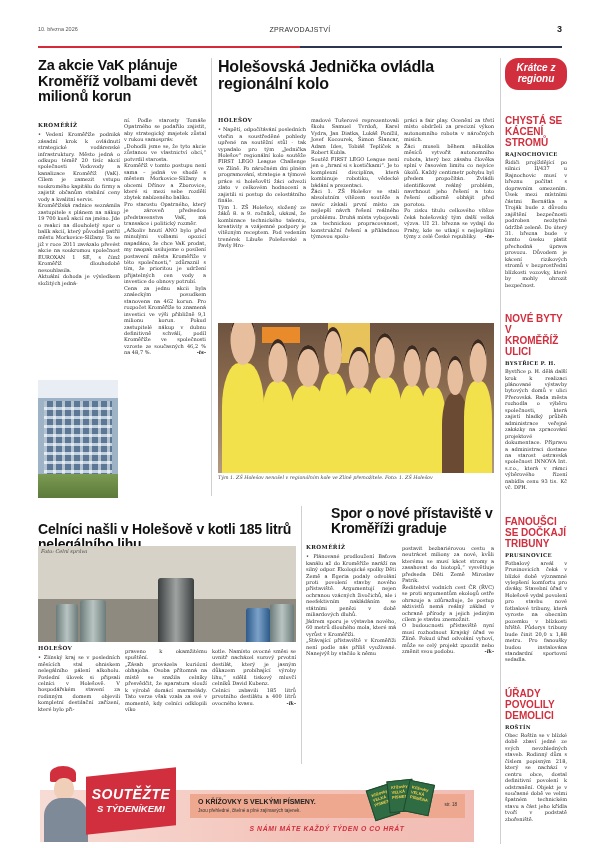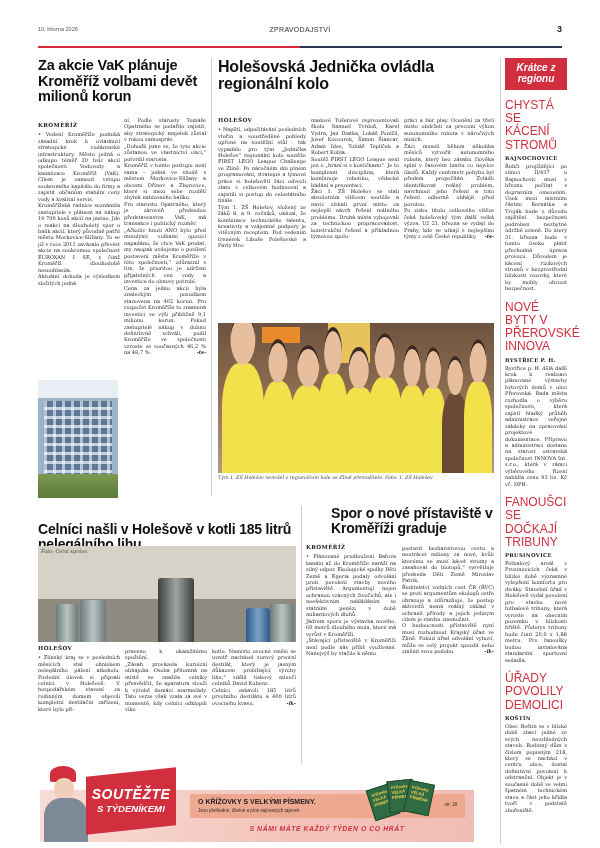--- a/index.html
+++ b/index.html
@@ -33,22 +33,22 @@
   
   #a2-title { position: absolute; left: 218px; top: 58px; width: 290px; font-size: 16px; }
   .team { background: linear-gradient(180deg,#6d5340 0%, #8a6a4e 40%, #b49a7f 100%); }
   .team .banner { position: absolute; background: #e98a2b; }
   .kid { position: absolute; bottom: 0; background: #f2e14a; border-radius: 40% 40% 0 0; }
   .kid::before { content: ""; position: absolute; left: 50%; transform: translateX(-50%); top: -46%; width: 60%; height: 48%; border-radius: 50%; background: #e7bf9f; box-shadow: inset 0 4px 0 #3b2a20; }
   .cap { position: absolute; font-style: italic; font-size: 4.8px; color: #444; line-height: 1.3; }
 
   
   .sidebar { position: absolute; left: 505px; top: 58px; width: 62px; }
-  .sb-head { background: #d12f3e; color: #fff; font-family: "Liberation Sans", sans-serif; font-style: italic; font-weight: bold; font-size: 10px; line-height: 1.05; text-align: center; padding: 5px 2px 6px; }
-  .sb-title { font-family: "Liberation Sans", sans-serif; font-weight: normal; color: #d12f3e; font-size: 12px; line-height: 1.1; margin-top: 9px; margin-bottom: 3px; }
+  .sb-head { background: #d12f3e; color: #fff; font-family: "Liberation Sans", sans-serif; font-style: italic; font-weight: bold; font-size: 10px; line-height: 1.05; text-align: center; padding: 5px 2px 6px; border-radius: 13px; }
+  .sb-title { font-family: "Liberation Sans", sans-serif; font-weight: bold; color: #d12f3e; font-size: 10px; line-height: 1.1; margin-top: 25px; margin-bottom: 3px; }
   .sb-place { font-weight: bold; font-size: 5.3px; letter-spacing: .3px; margin-bottom: 2px; }
 
   
   .vdiv { position: absolute; width: 1px; background: #cfcfcf; }
   #a3-title { position: absolute; left: 38px; top: 522px; width: 260px; font-size: 14px; }
   .still { background: linear-gradient(180deg,#d7d2c7 0 55%, #8e8a80 55% 100%); }
   .barrel { position: absolute; bottom: 0; border-radius: 3px 3px 0 0; background: linear-gradient(90deg,#6c7c7a,#b8c4c2,#6c7c7a); }
   .photo-credit { position: absolute; left: 3px; top: 2px; font-style: italic; font-size: 5px; color: #444; }
   #a4-title { position: absolute; left: 306px; top: 506px; width: 200px; font-size: 14px; margin-left: 25px; }
 
@@ -136,21 +136,21 @@
 <div class="cap" style="left:218px; top:475px; width:276px;">Tým 1. ZŠ Holešov nenašel v regionálním kole ve Zlíně přemožitele. Foto: 1. ZŠ Holešov</div>
 
 <div class="vdiv" style="left:500px; top:58px; height:786px;"></div>
 <div class="sidebar">
   <div class="sb-head">Krátce z regionu</div>
 
   <div class="sb-title">CHYSTÁ SE KÁCENÍ STROMŮ</div>
   <div class="sb-place">RAJNOCHOVICE</div>
   <div class="txt">Řidiči projíždějící po silnici II/437 u Rajnochovic musí v březnu počítat s dopravním omezením. Úsek mezi místními částmi Bernátka a Troják bude z důvodu zajištění bezpečnosti podroben nezbytné údržbě zeleně. Do úterý 31. března bude v tomto úseku platit přechodná úprava provozu. Důvodem je kácení rizikových stromů v bezprostřední blízkosti vozovky, které by mohly ohrozit bezpečnost.</div>
 
-  <div class="sb-title">NOVÉ BYTY V PŘEROVSKÉ INNOVA</div>
+  <div class="sb-title">NOVÉ BYTY V KROMĚŘÍŽ ULICI</div>
   <div class="sb-place">BYSTŘICE P. H.</div>
   <div class="txt">Bystřice p. H. dělá další krok k realizaci plánované výstavby bytových domů v ulici Přerovská. Rada města rozhodla o výběru společnosti, která zajistí hladký průběh administrace veřejné zakázky na zpracování projektové dokumentace. Přípravu a administraci dostane na starost ostravská společnost INNOVA Int. s.r.o., která v rámci výběrového řízení nabídla cenu 93 tis. Kč vč. DPH.</div>
 
   <div class="sb-title">FANOUŠCI SE DOČKAJÍ TRIBUNY</div>
   <div class="sb-place">PRUSINOVICE</div>
   <div class="txt">Fotbalový areál v Prusinovicích čeká v blízké době významné vylepšení komfortu pro diváky. Stavební úřad v Holešově vydal povolení pro stavbu nové fotbalové tribuny, která vyroste na obecním pozemku v blízkosti hřiště. Půdorys tribuny bude činit 20,0 x 1,88 metru. Pro fanoušky budou instalována standardní sportovní sedadla.</div>
 
   <div class="sb-title">ÚŘADY POVOLILY DEMOLICI</div>
   <div class="sb-place">ROŠTÍN</div>
   <div class="txt">Obec Roštín se v blízké době zbaví jedné ze svých nevzhledných staveb. Rodinný dům s číslem popisným 218, který se nachází v centru obce, dostal definitivní povolení k odstranění. Objekt je v současné době ve velmi špatném technickém stavu a část jeho křídla tvoří v podstatě zbořeniště.</div>

